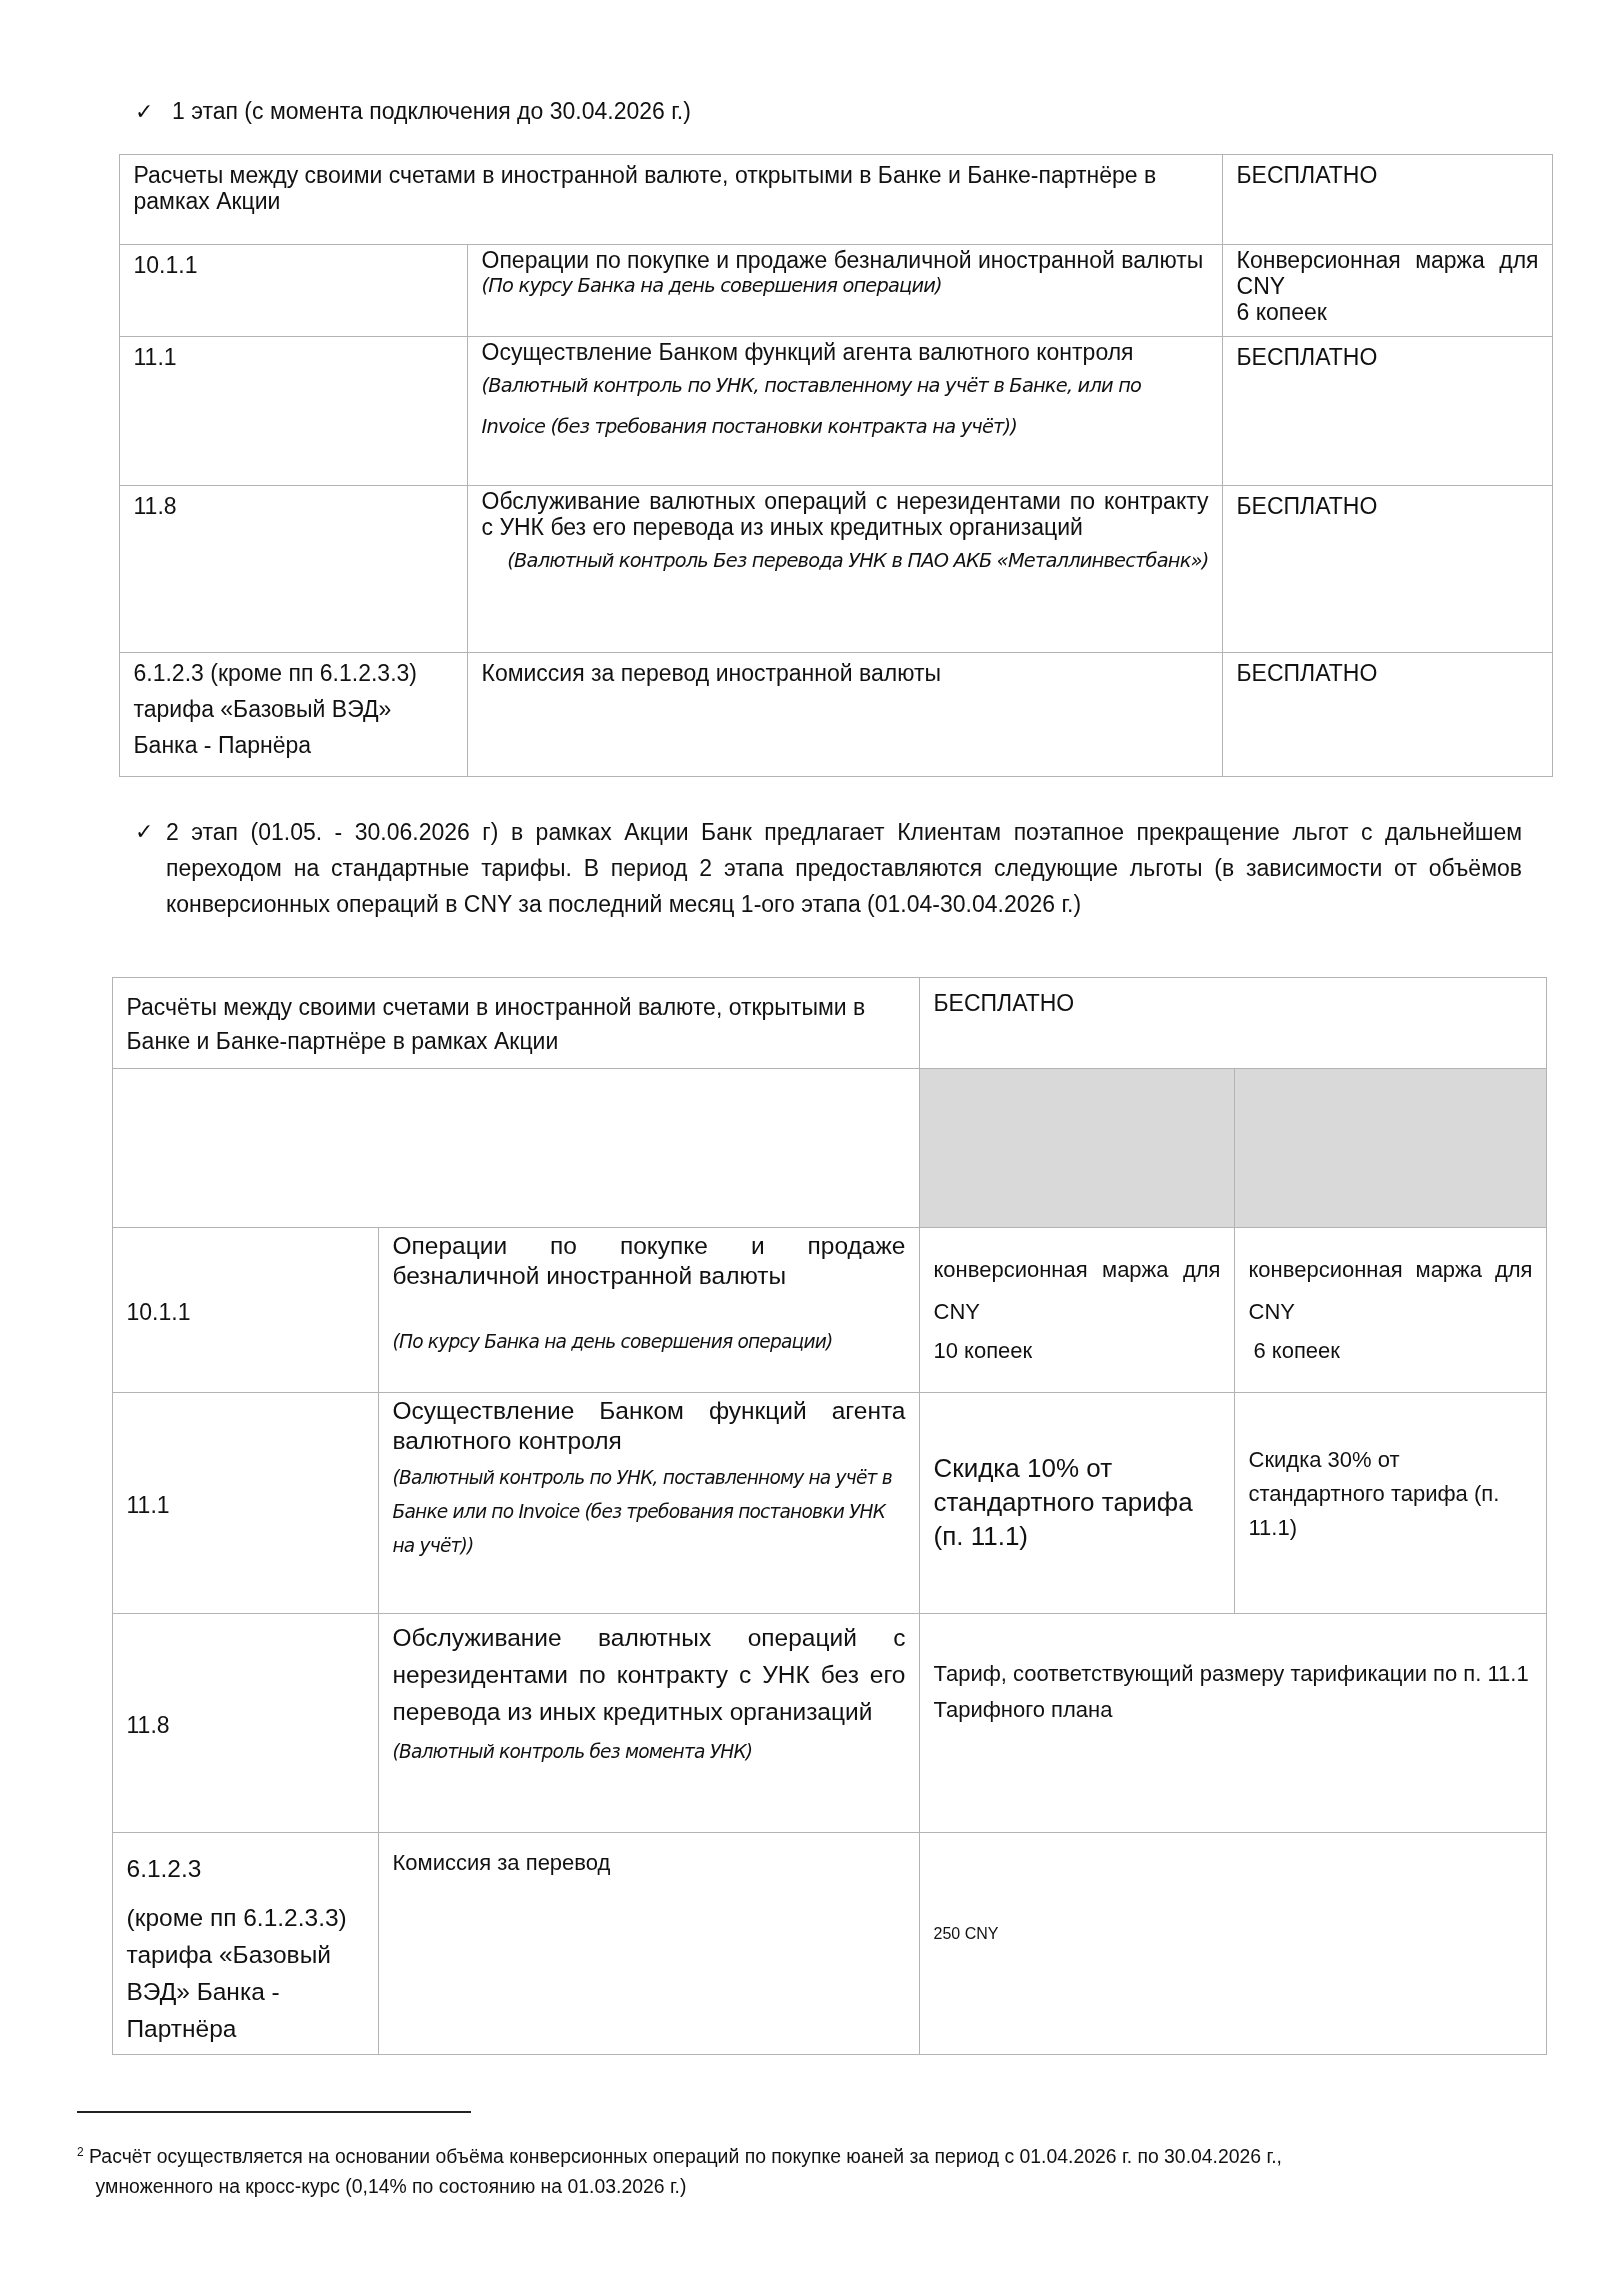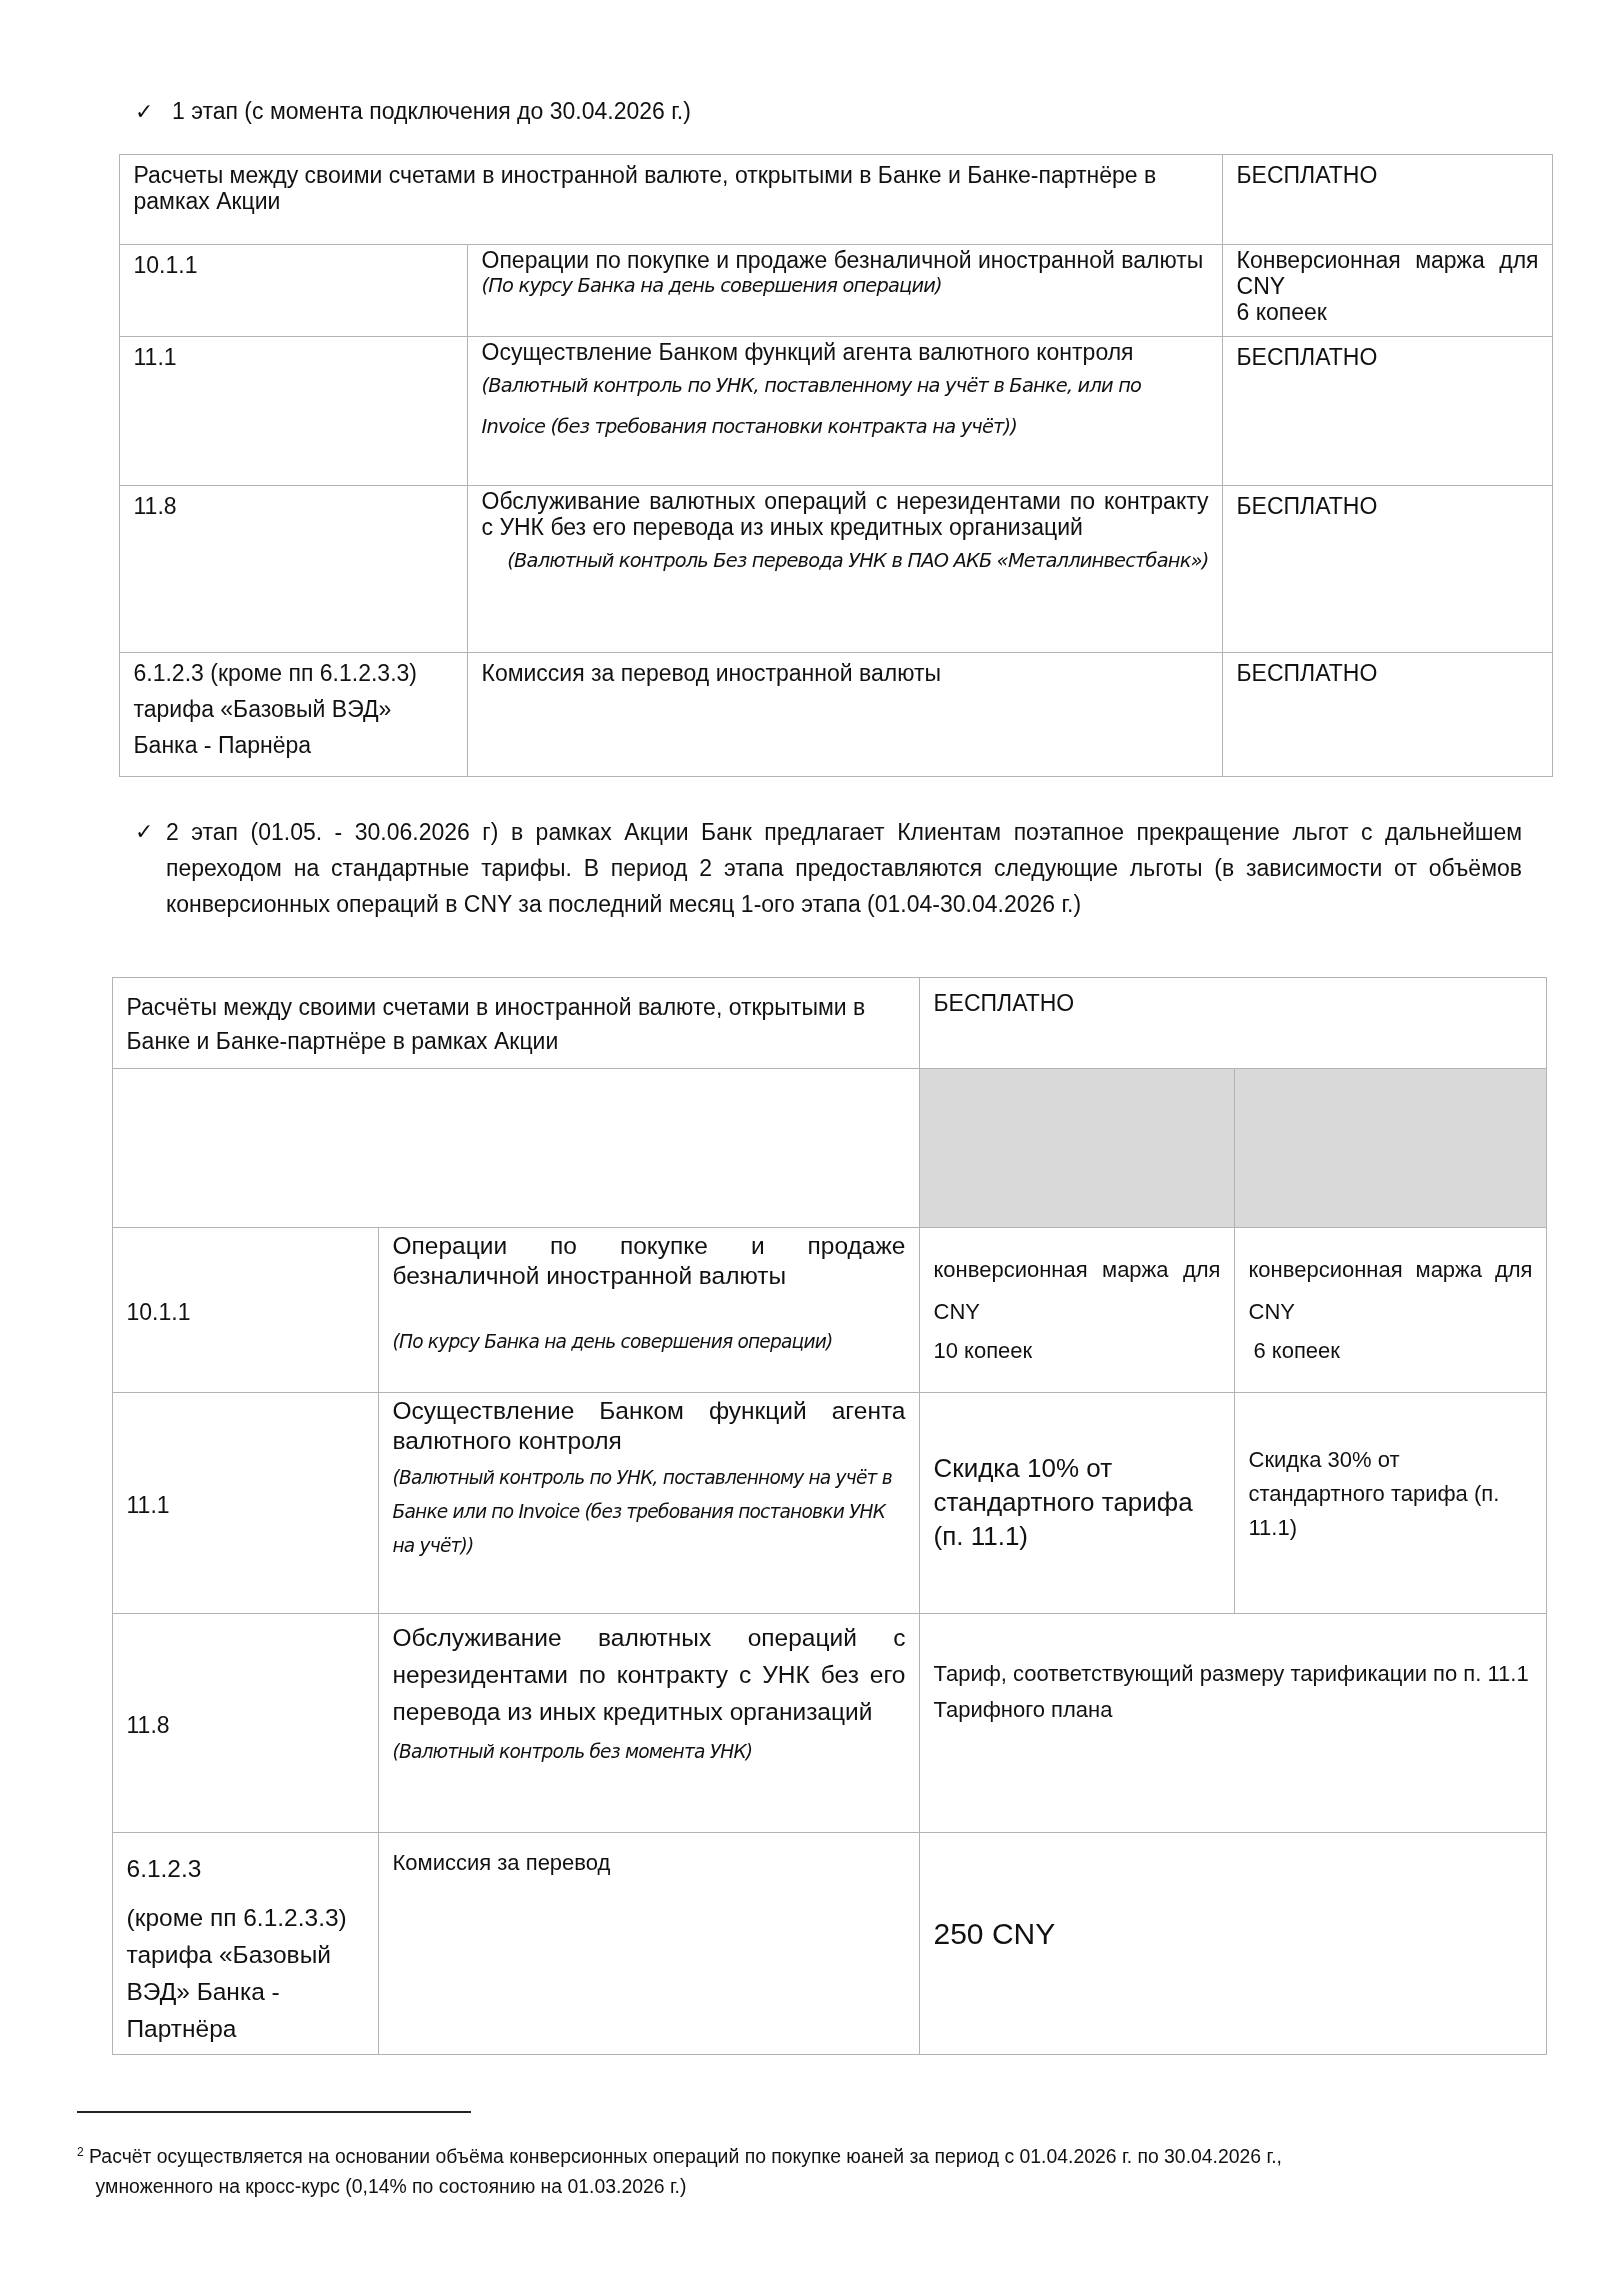--- a/index.html
+++ b/index.html
@@ -139,21 +139,21 @@
       <div class="it" style="margin-top:3.4px;line-height:37px;font-size:18.6px">(Валютный контроль без момента УНК)</div>
     </td>
     <td colspan="2" class="thin" style="padding-top:42px;line-height:36px;font-size:22px">Тариф, соответствующий размеру тарификации по п. 11.1 Тарифного плана</td>
   </tr>
   <tr style="height:222px">
     <td class="thin" style="padding-top:17px;font-size:24.5px;line-height:37px">
       <div>6.1.2.3</div>
       <div style="margin-top:12px">(кроме пп 6.1.2.3.3)  тарифа «Базовый ВЭД» Банка - Партнёра</div>
     </td>
     <td class="thin" style="padding-top:17px;font-size:22px">Комиссия за перевод</td>
-    <td colspan="2" class="thin" style="vertical-align:middle;padding-bottom:25px;font-size:30px">250 CNY</td>
+    <td colspan="2" class="thin" style="vertical-align:middle;padding-bottom:25px;font-size:16px">250 CNY</td>
   </tr>
 </tbody>
   </table>
 
 <div class="abs fn-rule"></div>
 <div class="abs fn">
   <div><sup>2</sup> <span>Расчёт осуществляется на основании объёма конверсионных операций по покупке юаней за период с 01.04.2026 г. по 30.04.2026 г.,</span></div>
   <div class="l2">умноженного на кросс-курс (0,14% по состоянию на 01.03.2026 г.)</div>
 </div>
 

